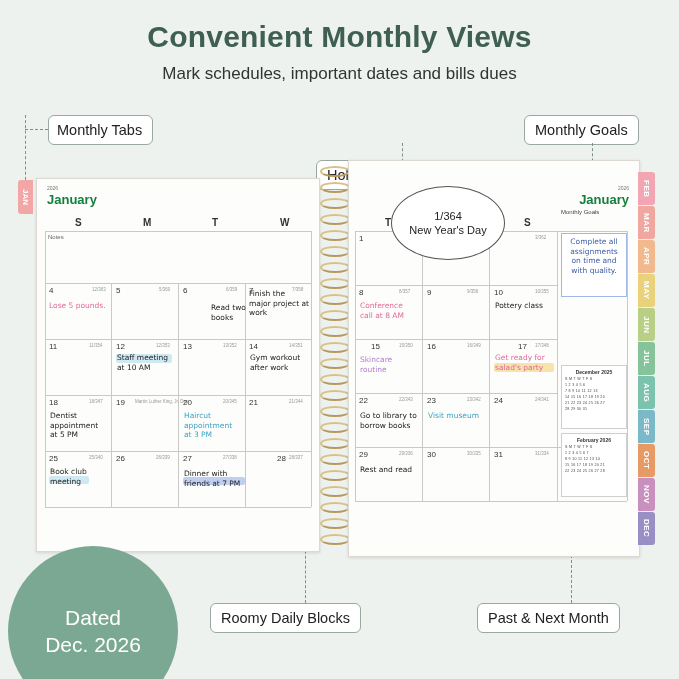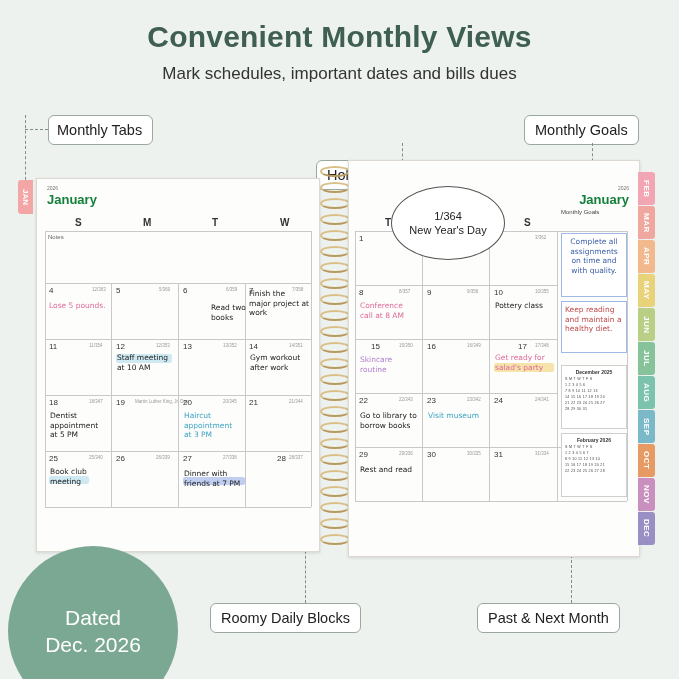--- a/index.html
+++ b/index.html
@@ -321,23 +321,20 @@
 
     <div class="daynum" style="left:78px;top:289px;">30</div>
     <div class="daynum-sm" style="left:118px;top:290px;">30/335</div>
 
     <div class="daynum" style="left:145px;top:289px;">31</div>
     <div class="daynum-sm" style="left:186px;top:290px;">31/334</div>
 
     <div class="goalbox" style="left:212px;top:72px;width:64px;height:62px;">
       <div class="hw" style="left:3px;top:3px;width:58px;color:#3b5ea8;position:absolute;text-align:center;">Complete all assignments on time and with quality.</div>
     </div>
-    <div class="goalbox" style="left:212px;top:140px;width:64px;height:50px;">
-      <div class="hw" style="left:3px;top:3px;width:58px;color:#c04a4a;position:absolute;">Keep reading and maintain a healthy diet.</div>
-    </div>
 
     <div class="mini" style="left:212px;top:204px;width:64px;height:62px;">
       <div class="mini-t" style="top:3px;">December 2025</div>
       <div class="mini-grid" style="top:11px;">S  M  T  W  T  F  S</div>
       <div class="mini-grid" style="top:17px;">     1   2   3   4   5   6</div>
       <div class="mini-grid" style="top:23px;"> 7   8   9  10  11  12  13</div>
       <div class="mini-grid" style="top:29px;">14  15  16  17  18  19  20</div>
       <div class="mini-grid" style="top:35px;">21  22  23  24  25  26  27</div>
       <div class="mini-grid" style="top:41px;">28  29  30  31</div>
     </div>

